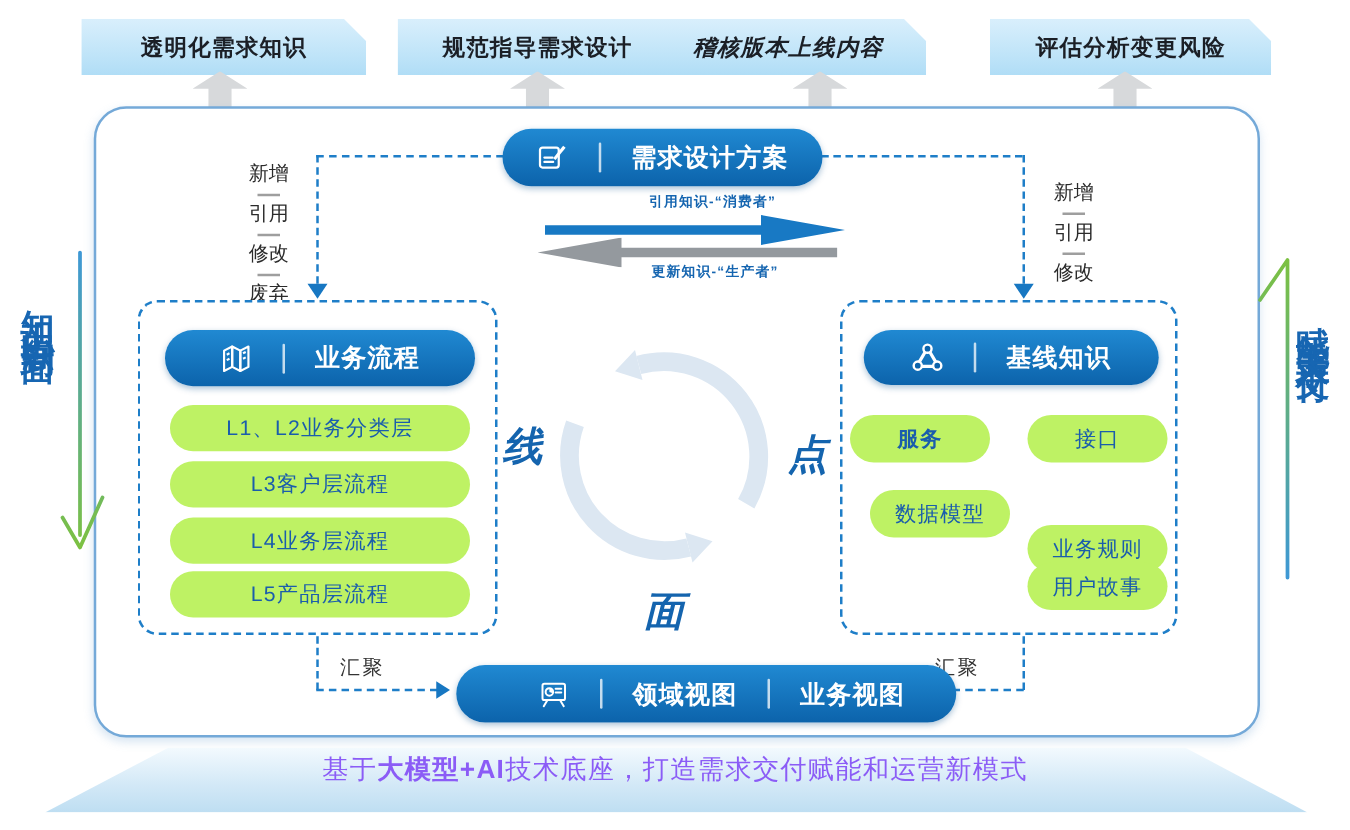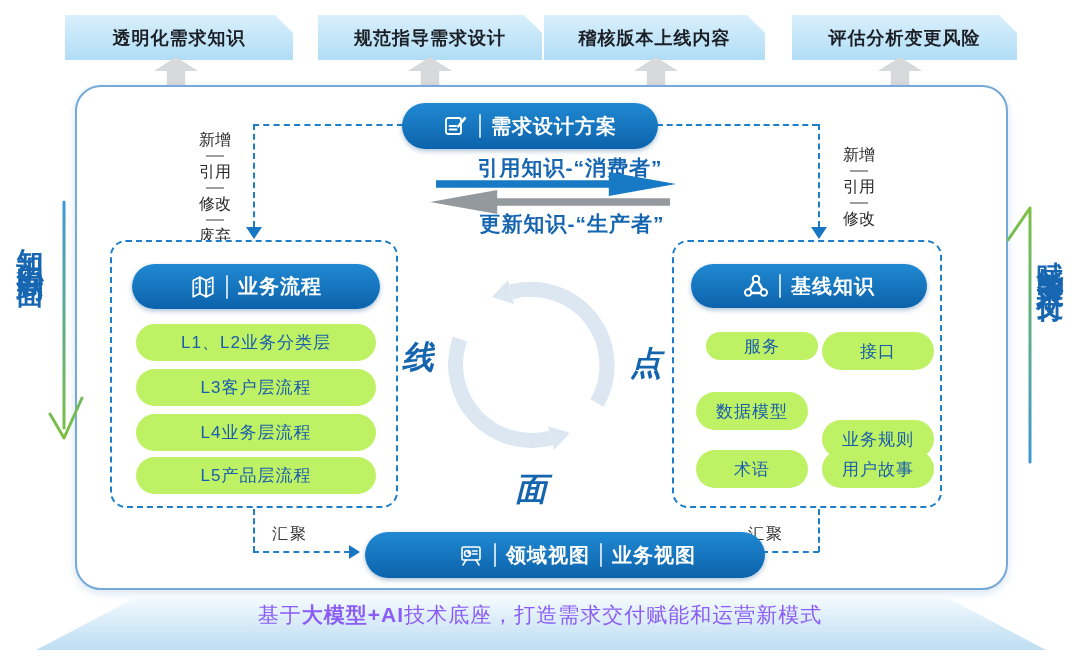--- a/index.html
+++ b/index.html
@@ -13,42 +13,42 @@
     display:flex; align-items:center; justify-content:center;
     font-size:18px; font-weight:bold; color:#1b1f26; letter-spacing:1px; }
   .garrow { position:absolute; top:57px; width:44px; height:29px; background:#d7d9db;
     clip-path:polygon(50% 0, 100% 48%, 71% 48%, 71% 100%, 29% 100%, 29% 48%, 0 48%); }
 
   
   .frame { position:absolute; left:75px; top:85px; width:933px; height:505px;
     border:2px solid #74a9d8; border-radius:26px; background:#ffffff;
     box-shadow:0 3px 8px rgba(110,160,210,.28); }
 
-  .pill { position:absolute; display:flex; align-items:center; justify-content:center; gap:10px;
+  .pill { position:absolute; display:flex; align-items:center; justify-content:center; gap:24px;
     background:linear-gradient(180deg,#2089d2 0%,#0c63ab 100%); border-radius:23px;
     color:#ffffff; font-weight:bold; box-shadow:0 2px 5px rgba(12,80,140,.35); }
   .pill .vdiv { width:2px; height:24px; background:rgba(255,255,255,.75); border-radius:1px; }
   .pill-label { font-size:20px; letter-spacing:1px; }
 
   
   .dash-h { position:absolute; height:0; border-top:2px dashed #1e7ec8; }
   .dash-v { position:absolute; width:0; border-left:2px dashed #1e7ec8; }
   .tri-down { position:absolute; width:0; height:0; border-left:8px solid transparent; border-right:8px solid transparent; border-top:12px solid #1777c2; }
   .tri-right { position:absolute; width:0; height:0; border-top:7px solid transparent; border-bottom:7px solid transparent; border-left:11px solid #1777c2; }
   .tri-left  { position:absolute; width:0; height:0; border-top:7px solid transparent; border-bottom:7px solid transparent; border-right:11px solid #1777c2; }
 
   
   .ops { position:absolute; display:flex; flex-direction:column; align-items:center; width:46px; }
   .ops .op { font-size:16px; color:#2b2b2b; line-height:20px; }
   .ops .sep { width:18px; height:0; border-top:2px solid #9e9e9e; margin:5px 0; }
 
   
   .flow-right { position:absolute; background:#1879c4; clip-path:polygon(0 34%, 72% 34%, 72% 0, 100% 50%, 72% 100%, 72% 66%, 0 66%); }
   .flow-left  { position:absolute; background:#94999e; clip-path:polygon(100% 34%, 28% 34%, 28% 0, 0 50%, 28% 100%, 28% 66%, 100% 66%); }
-  .flow-label { position:absolute; width:240px; text-align:center; font-size:21px; font-weight:bold; color:#1565b0; letter-spacing:1px; }
+  .flow-label { position:absolute; width:240px; text-align:center; font-size:11px; font-weight:bold; color:#1565b0; letter-spacing:1px; }
 
   
   .dbox { position:absolute; border:2px dashed #1e7ec8; border-radius:16px; background:#ffffff; }
   .box-item { position:absolute; background:#bef264; border-radius:19px; color:#1a5dac; font-size:17px;
     display:flex; align-items:center; justify-content:center; letter-spacing:1px; }
 
   
   .cycle-label { position:absolute; font-size:32px; font-weight:bold; font-style:italic; color:#1464ae;
     font-family:"DejaVu Serif", serif; }
 
@@ -72,21 +72,21 @@
 <body>
 
 <div class="stage">
 
   <div class="banner" style="left:318px;width:224px;">
       <span>规范指导需求设计</span>
     </div>
   <div class="banner" style="left:65px;width:228px;">
       <span>透明化需求知识</span>
     </div>
-  <div class="banner" style="left:544px;width:221px;">
+  <div class="banner" style="left:520px;width:221px;font-style:italic;">
       <span>稽核版本上线内容</span>
     </div>
   <div class="banner" style="left:792px;width:225px;">
       <span>评估分析变更风险</span>
     </div>
 
   <div class="garrow" style="left:154px;"></div>
   <div class="garrow" style="left:408px;"></div>
   <div class="garrow" style="left:634px;"></div>
   <div class="garrow" style="left:878px;"></div>
@@ -174,25 +174,24 @@
         <svg width="26" height="26" viewBox="0 0 24 24" fill="none">
           <path d="M12 5 L20 18.5 L4 18.5 Z" stroke="#ffffff" stroke-width="2.4" stroke-linejoin="round"></path>
           <circle cx="12" cy="5.5" r="3" fill="#0c63ab" stroke="#ffffff" stroke-width="1.8"></circle>
           <circle cx="4.8" cy="18" r="3" fill="#0c63ab" stroke="#ffffff" stroke-width="1.8"></circle>
           <circle cx="19.2" cy="18" r="3" fill="#0c63ab" stroke="#ffffff" stroke-width="1.8"></circle>
         </svg>
       </span>
       <span class="vdiv"></span>
       <span class="pill-label">基线知识</span>
     </div>
-    <div class="box-item" style="left:32px;top:90px;width:112px;height:28px;">服务</div>
+    <div class="box-item" style="left:6px;top:90px;width:112px;height:38px;font-weight:bold;">服务</div>
     <div class="box-item" style="left:148px;top:90px;width:112px;height:38px;">接口</div>
     <div class="box-item" style="left:22px;top:150px;width:112px;height:38px;">数据模型</div>
     <div class="box-item" style="left:148px;top:150px;width:112px;height:38px;margin-top:28px;">业务规则</div>
-    <div class="box-item" style="left:22px;top:208px;width:112px;height:38px;">术语</div>
     <div class="box-item" style="left:148px;top:208px;width:112px;height:38px;">用户故事</div>
   </div>
 
   <svg style="position:absolute;left:436px;top:270px;" width="190" height="190" viewBox="0 0 190 190">
     <path d="M161,133 A76,76 0 0 0 75,22" stroke="#dce7f2" stroke-width="15" fill="none"></path>
     <path d="M24,69 A76,76 0 0 0 115,168" stroke="#dce7f2" stroke-width="15" fill="none"></path>
     <polygon points="56,27 78,34 72,10" fill="#dce7f2"></polygon>
     <polygon points="134,163 118,180 112,156" fill="#dce7f2"></polygon>
   </svg>
   <div class="cycle-label" style="left:402px;top:336px;">线</div>

